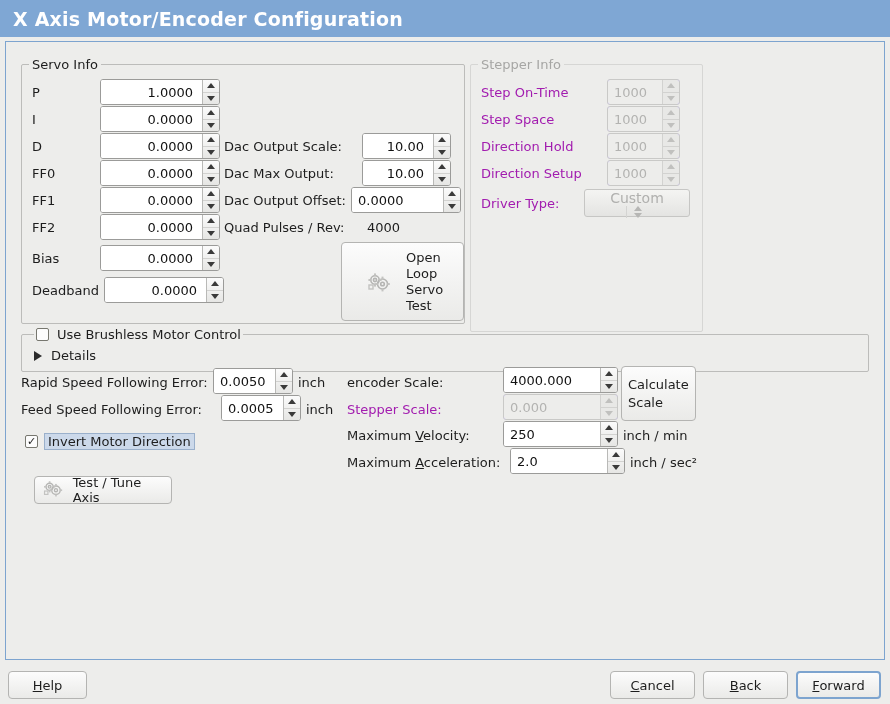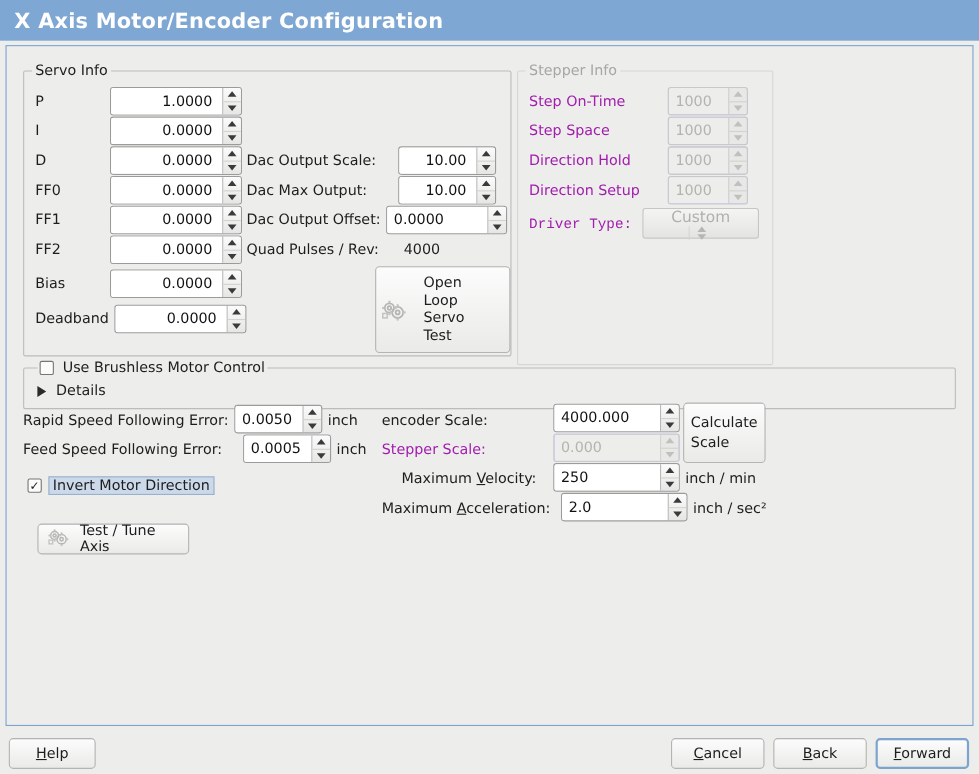--- a/index.html
+++ b/index.html
@@ -293,21 +293,21 @@
           </span>
           <span class="dn">
             <i class="arrow-dn"></i>
           </span>
         </span>
     </div>
 
     <span class="lbl" style="left:202px; top:155px;">Quad Pulses / Rev:</span>
     <span class="lbl" style="left:345px; top:155px;">4000</span>
 
-    <div class="btn" style="left:319px; top:177px; width:123px; height:79px; justify-content:flex-start; padding-left:3px;">
+    <div class="btn" style="left:319px; top:177px; width:123px; height:79px; justify-content:flex-start; padding-left:24px;">
       <span class="gear-icon">
         <svg width="26" height="22" viewBox="0 0 26 22">
           <g fill="none" stroke="#b5b5b3" stroke-width="1.6">
             <circle cx="9" cy="9" r="4.2"></circle>
             <circle cx="9" cy="9" r="1.6"></circle>
             <circle cx="16.5" cy="13" r="5"></circle>
             <circle cx="16.5" cy="13" r="1.8"></circle>
           </g>
           <g fill="#c3c3c1">
             <rect x="8" y="2.4" width="2" height="2.2"></rect>
@@ -377,21 +377,21 @@
       <span class="btns">
           <span class="up">
             <i class="arrow-up"></i>
           </span>
           <span class="dn">
             <i class="arrow-dn"></i>
           </span>
         </span>
     </div>
 
-    <span class="lbl dim" style="left:10px; top:131px;font-family:Liberation Mono, monospace;">Driver Type:</span>
+    <span class="lbl dim" style="left:10px; top:131px;">Driver Type:</span>
     <div class="combo" style="left:113px; top:124px; width:106px;flex-direction:column;">
       <span class="ctext">Custom</span>
       <span class="cbtn">
           <i class="arrow-up"></i>
           <i class="arrow-dn"></i>
         </span>
     </div>
   </div>
 
   <div class="groupbox" style="left:15px; top:292px; width:848px; height:38px;">
@@ -489,21 +489,21 @@
           <i class="arrow-dn"></i>
         </span>
       </span>
   </div>
 
   <div class="btn" style="left:615px; top:324px; width:75px; height:55px; flex-direction:column; align-items:flex-start; padding-left:6px; line-height:18px;">
     <span>Calculate</span>
     <span>Scale</span>
   </div>
 
-  <span class="lbl" style="left:359px; top:386px;">
+  <span class="lbl" style="left:341px; top:386px;">
     <span>Maximum </span><span class="mn">V</span><span>elocity:</span>
   </span>
   <div class="spin" style="left:497px; top:379px; width:115px;">
     <span class="val">250</span>
     <span class="btns">
         <span class="up">
           <i class="arrow-up"></i>
         </span>
         <span class="dn">
           <i class="arrow-dn"></i>

